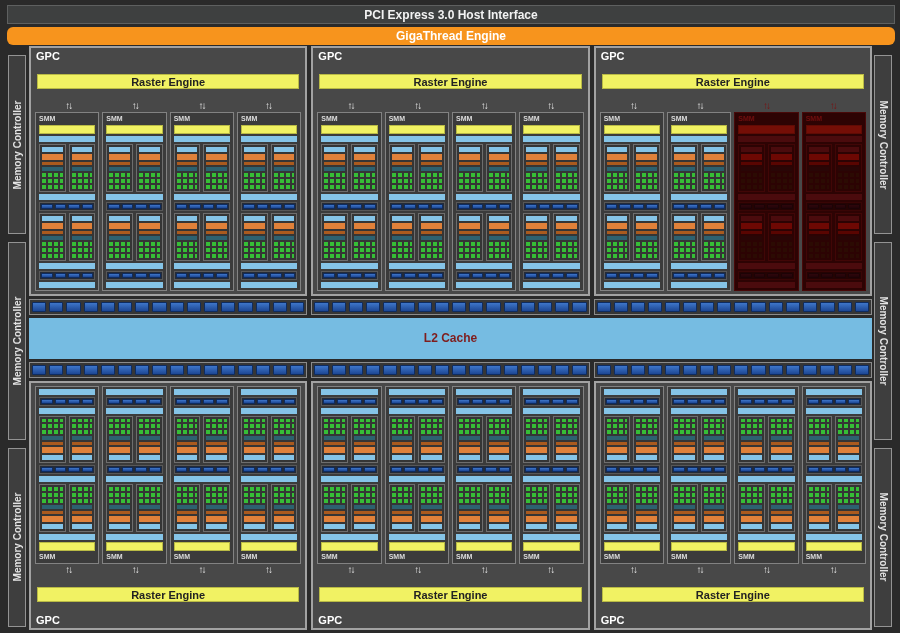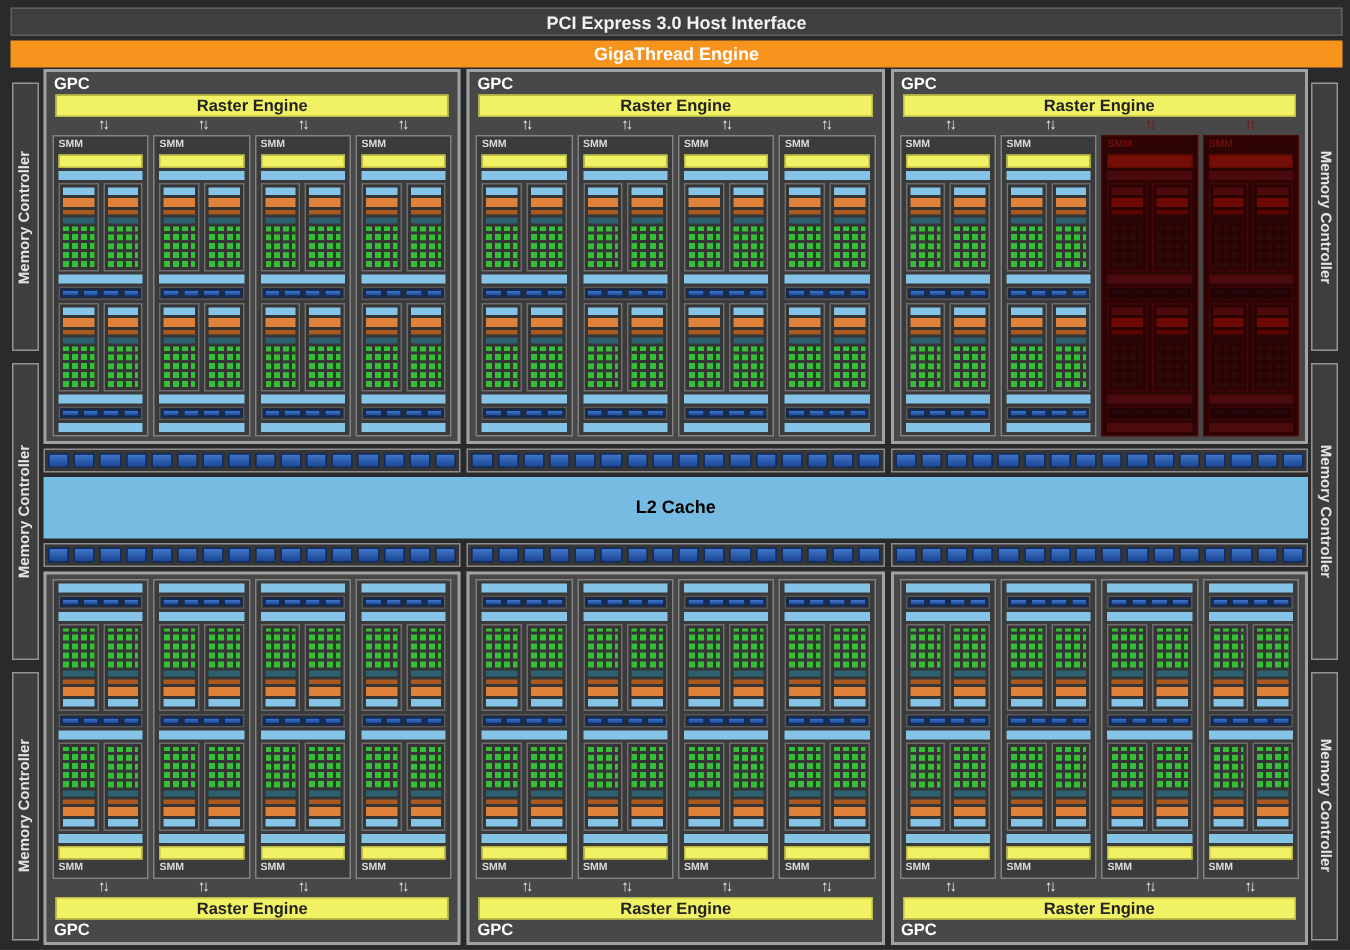--- a/index.html
+++ b/index.html
@@ -6,21 +6,21 @@
   *{box-sizing:border-box;}
   .chip{position:relative;width:900px;height:633px;background:#2a2a2a;
         font-family:"Liberation Sans",sans-serif;overflow:hidden;padding-left:48px;}
 
   
   .pci{position:absolute;left:7px;right:5px;top:5px;height:19px;background:#3e4040;
        border:1px solid #5e6060;color:#f2f2f2;font-weight:bold;font-size:12px;
        display:flex;align-items:center;justify-content:center;}
   .giga{position:absolute;left:7px;right:5px;top:27px;height:18px;background:#f7941d;
         color:#fff;font-weight:bold;font-size:12px;
-        display:flex;align-items:center;justify-content:center;}
+        display:flex;align-items:center;justify-content:center;border-radius:6px;}
 
   
   .mc-col{position:absolute;top:55px;bottom:6px;width:18px;display:flex;
           flex-direction:column;gap:8px;}
   .mc-col.left{left:8px;} .mc-col.right{left:874px;}
   .mc{flex:1;background:#3e3e3e;border:1px solid #939393;position:relative;}
   .mc-col .mc:nth-child(2){flex:1.1;}
   .mc span{position:absolute;top:50%;left:50%;white-space:nowrap;font-size:10px;
            font-weight:bold;color:#e4e4e4;}
   .mc-col.left  .mc span{transform:translate(-50%,-50%) rotate(-90deg);}
@@ -28,30 +28,30 @@
 
   
   .center{position:absolute;left:29px;right:28px;top:46px;bottom:3px;
           display:flex;flex-direction:column;}
   .gpc-row{flex:1;display:flex;gap:4px;}
   .seg-row{height:16px;margin:3px 0;display:flex;gap:4px;}
   .seg-strip{flex:1;background:#363636;border:1px solid #8b8b8b;display:flex;
              gap:3px;padding:2px;}
   .bseg{flex:1;background:linear-gradient(#3e76ca,#1d4794);border:1px solid #0e2c61;
         border-radius:1px;}
-  .l2{height:41px;background:#76bce2;color:#000000;font-weight:bold;font-size:12px;
+  .l2{height:41px;background:#76bce2;color:#7f1d1d;font-weight:bold;font-size:12px;
       display:flex;align-items:center;justify-content:center;}
 
   
   .gpc{flex:1;background:#484848;border:2px solid #a2a2a2;display:flex;
        flex-direction:column;padding:1px 3px 3px;}
   .gpc.flip{flex-direction:column-reverse;padding:3px 3px 1px;}
   .gpc-label{height:14px;line-height:14px;font-size:11px;font-weight:bold;color:#fff;
              padding-left:2px;flex:none;}
-  .raster{height:15px;margin:0 3px;background:#f1f263;border:1px solid #b9ba45;
+  .raster{height:15px;margin:11px 3px;background:#f1f263;border:1px solid #b9ba45;
           color:#222;font-weight:bold;font-size:11px;display:flex;align-items:center;
           justify-content:center;flex:none;}
   .arrow-row{height:12px;display:flex;margin:0 1px;flex:none;}
   .arrow-cell{flex:1;text-align:center;color:#e8e8e8;font-weight:bold;font-size:10px;
               line-height:12px;letter-spacing:-2px;}
   .arrow-cell.dis{color:#7a1111;}
   .smm-row{flex:1;display:flex;gap:3px;margin:0 1px;}
 
   
   .smm{flex:1;background:#3b3b3b;border:1px solid #828282;display:flex;

